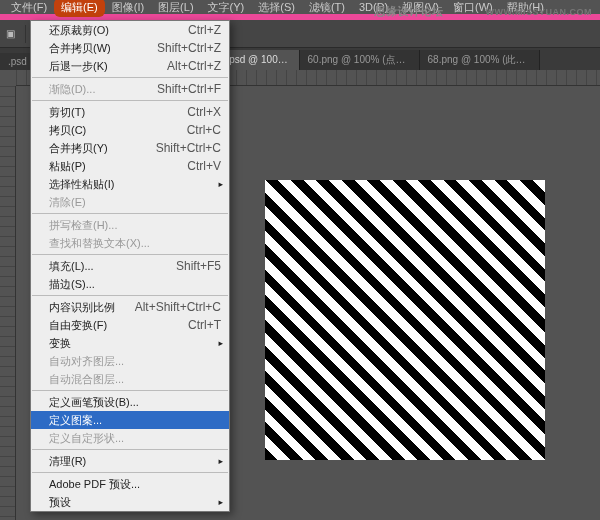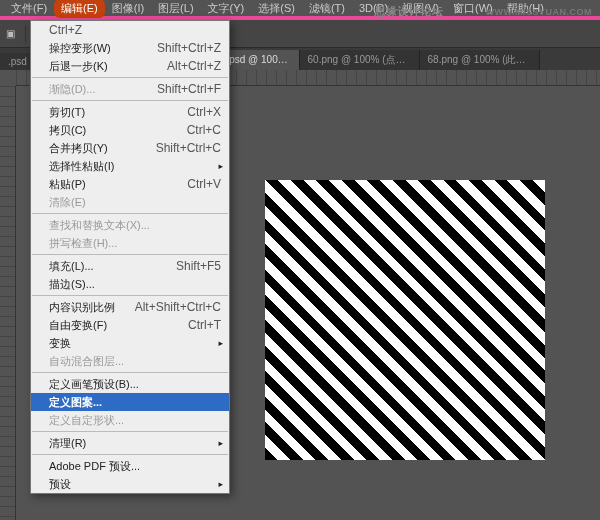--- a/index.html
+++ b/index.html
@@ -11,21 +11,21 @@
     color: #ccc;
     overflow: hidden;
     position: relative;
   }
   .menubar {
     height: 20px;
     background: #535353;
     display: flex;
     align-items: center;
     padding-left: 4px;
-    border-bottom: 4px solid #ec4899;
+    border-bottom: 6px solid #ec4899;
     text-align: center;
   }
   .menubar .mitem {
     padding: 2px 7px;
     cursor: default;
   }
   .menubar .mitem.open {
     background: #c2410c;
     color: #fff;
     border-radius: 6px;
@@ -99,21 +99,21 @@
     display: flex;
     align-items: center;
     padding: 2px 8px 2px 18px;
     position: relative;
     cursor: default;
     height: 18px;
   }
   .dropdown .row .lbl { flex: 1; white-space: nowrap; }
   .dropdown .row .sc { color: #555; font-size: 12px; }
   .dropdown .row.disabled { color: #999; }
-  .dropdown .row.highlight { background: #2d6bc5; color: #fff; font-weight: bold; }
+  .dropdown .row.highlight { background: #2d6bc5; color: #fff; }
   .dropdown .row.sub::after {
     content: "▸"; position: absolute; right: 6px; font-size: 9px;
   }
   .dropdown hr {
     border: none; border-top: 1px solid #bbb; margin: 2px 1px;
   }
   .watermark {
     position: absolute; top: 4px; right: 8px;
     color: #888; font-size: 11px; letter-spacing: .5px;
     display:flex; gap:6px; align-items:baseline;font-weight:bold;
@@ -160,24 +160,25 @@
   </div>
 
 <div class="canvas-area">
   <div class="ruler-h"></div>
   <div class="ruler-v"></div>
   <div class="pattern"></div>
 </div>
 
 <div class="dropdown">
     <div class="row">
+      <span class="lbl">还原裁剪(O)</span>
       <span class="sc">Ctrl+Z</span>
     </div>
     <div class="row">
-      <span class="lbl">操控变形(W)</span>
+      <span class="lbl">合并拷贝(W)</span>
       <span class="sc">Shift+Ctrl+Z</span>
     </div>
     <div class="row">
       <span class="lbl">后退一步(K)</span>
       <span class="sc">Alt+Ctrl+Z</span>
     </div>
     <hr>
     <div class="row disabled">
       <span class="lbl">渐隐(D)...</span>
       <span class="sc">Shift+Ctrl+F</span>
@@ -188,56 +189,59 @@
       <span class="sc">Ctrl+X</span>
     </div>
     <div class="row">
       <span class="lbl">拷贝(C)</span>
       <span class="sc">Ctrl+C</span>
     </div>
     <div class="row">
       <span class="lbl">合并拷贝(Y)</span>
       <span class="sc">Shift+Ctrl+C</span>
     </div>
-    <div class="row sub">
-      <span class="lbl">选择性粘贴(I)</span>
-    </div>
     <div class="row">
       <span class="lbl">粘贴(P)</span>
       <span class="sc">Ctrl+V</span>
     </div>
+    <div class="row sub">
+      <span class="lbl">选择性粘贴(I)</span>
+    </div>
     <div class="row disabled">
       <span class="lbl">清除(E)</span>
     </div>
     <hr>
     <div class="row disabled">
+      <span class="lbl">拼写检查(H)...</span>
+    </div>
+    <div class="row disabled">
       <span class="lbl">查找和替换文本(X)...</span>
-    </div>
-    <div class="row disabled">
-      <span class="lbl">拼写检查(H)...</span>
     </div>
     <hr>
     <div class="row">
       <span class="lbl">填充(L)...</span>
       <span class="sc">Shift+F5</span>
     </div>
     <div class="row">
       <span class="lbl">描边(S)...</span>
     </div>
     <hr>
     <div class="row">
       <span class="lbl">内容识别比例</span>
       <span class="sc">Alt+Shift+Ctrl+C</span>
     </div>
     <div class="row">
       <span class="lbl">自由变换(F)</span>
       <span class="sc">Ctrl+T</span>
     </div>
     <div class="row sub">
       <span class="lbl">变换</span>
+    </div>
+    <div class="row disabled">
+      <span class="lbl">自动对齐图层...</span>
     </div>
     <div class="row disabled">
       <span class="lbl">自动混合图层...</span>
     </div>
     <hr>
     <div class="row">
       <span class="lbl">定义画笔预设(B)...</span>
     </div>
     <div class="row highlight">
       <span class="lbl">定义图案...</span>

